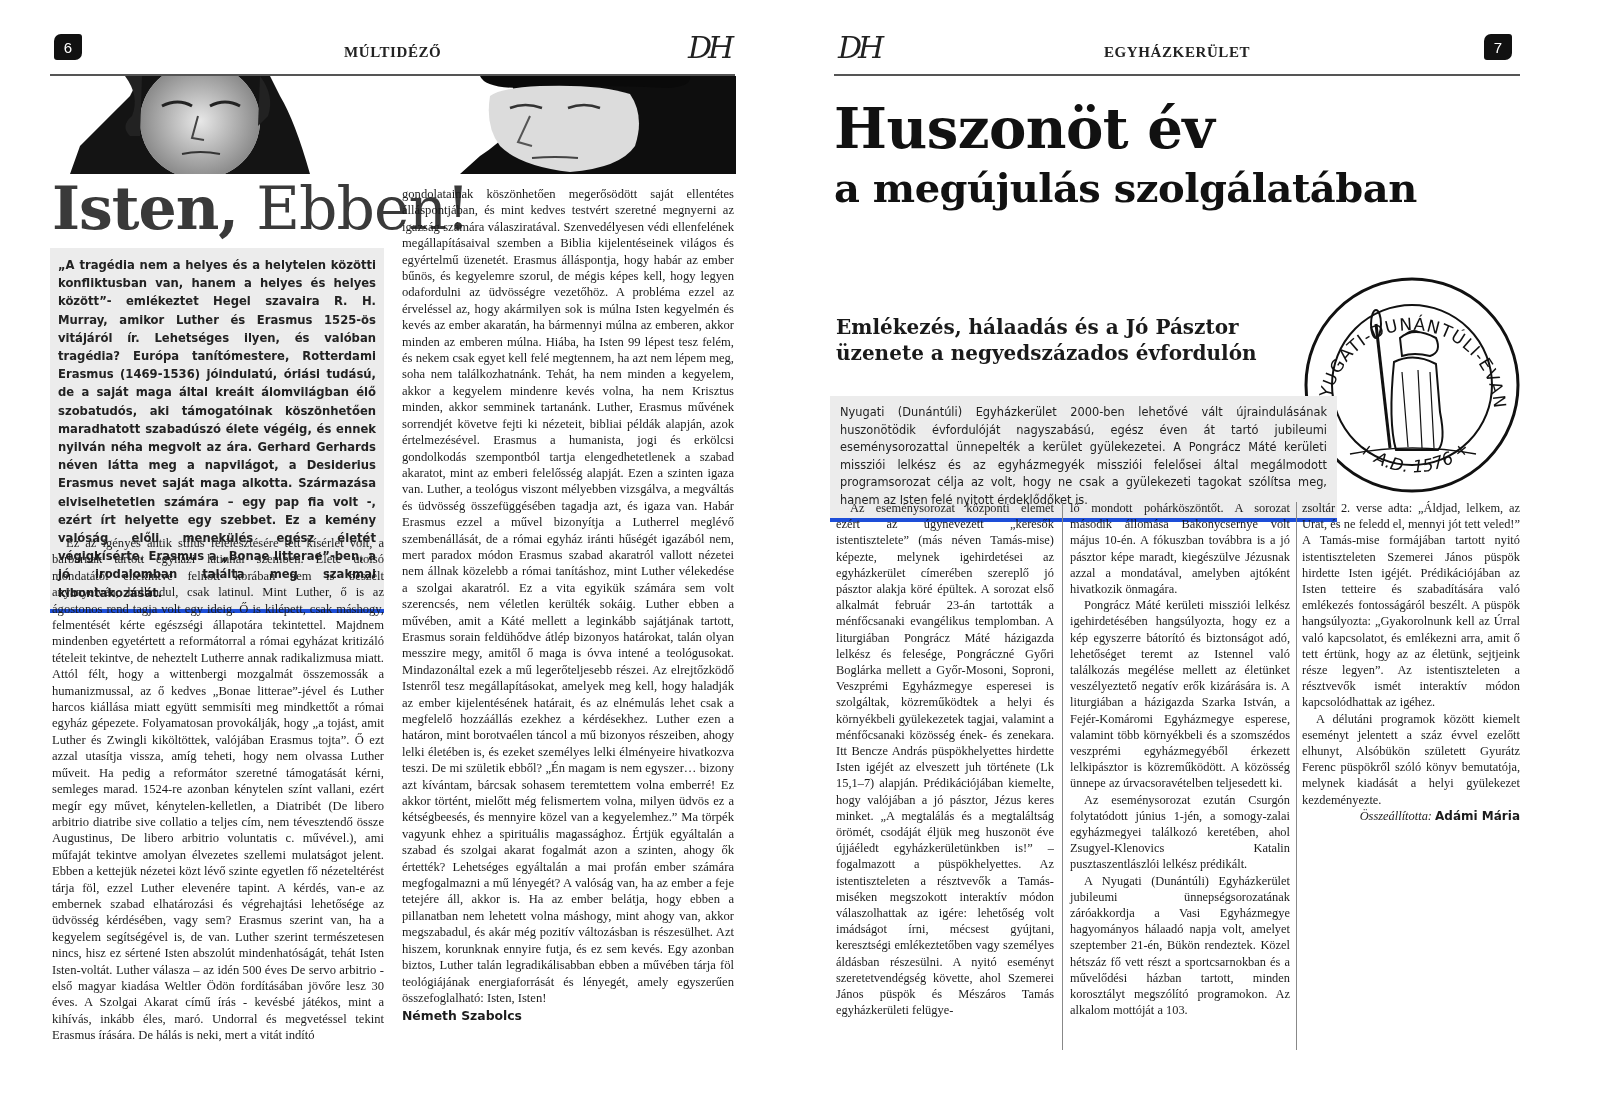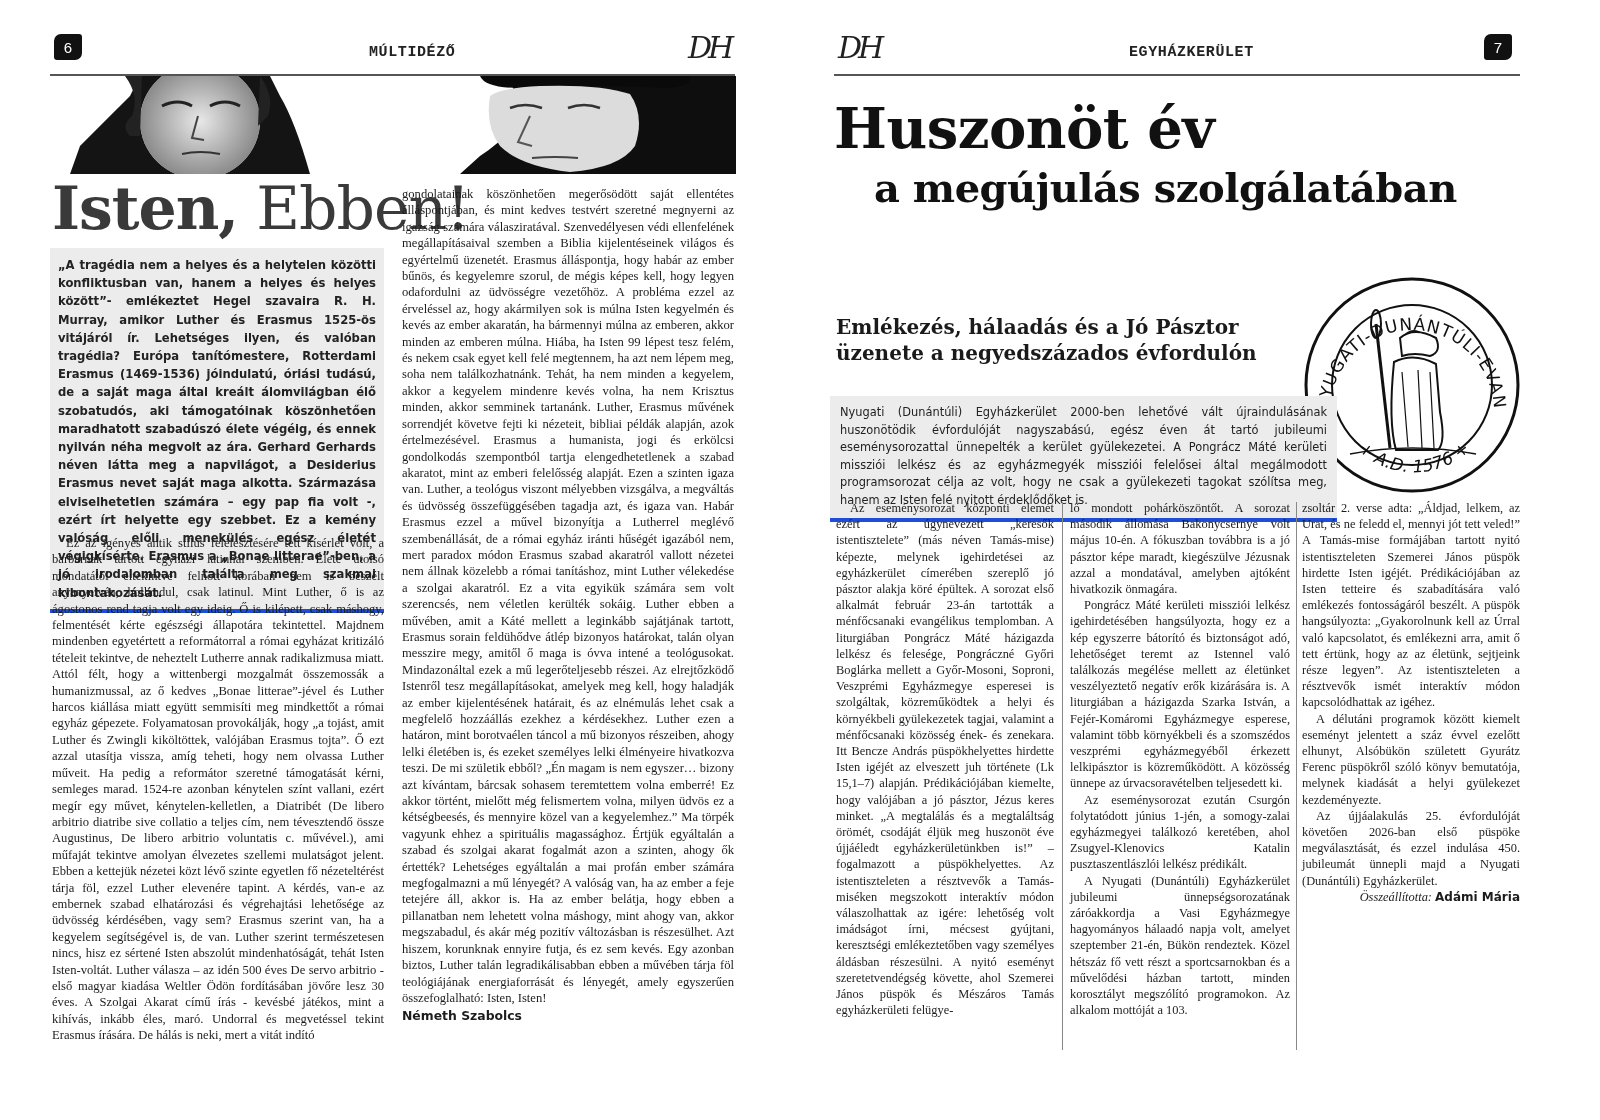--- a/index.html
+++ b/index.html
@@ -12,22 +12,22 @@
 
   .page-num {
     position: absolute; top: 34px; width: 28px; height: 26px;
     background: #111; color: #fff;
     font-family: "Liberation Sans", sans-serif; font-size: 15px;
     display: flex; align-items: center; justify-content: center;
     border-radius: 7px 3px 7px 3px;
   }
   .section-title {
     position: absolute; top: 44px;
-    font-family: Liberation Mono, monospace; font-weight: bold;
-    font-size: 15px; letter-spacing: 0.6px; color: #222; margin-left: 25px;
+    font-family: Liberation Serif, serif; font-weight: bold;
+    font-size: 15px; letter-spacing: 0.6px; color: #222;
   }
   .logo {
     position: absolute; top: 30px;
     font-family: "DejaVu Serif", serif; font-style: italic;
     font-size: 30px; color: #222; letter-spacing: -4px;
   }
   .rule { position: absolute; top: 74px; height: 2px; background: #555; }
 
   
   .portrait {
@@ -78,21 +78,21 @@
   .compiled { text-align: right; text-indent: 0 !important; }
   .compiled i { font-family: "Liberation Serif", serif; font-style: italic; }
   .compiled b { font-family: "DejaVu Sans", sans-serif; font-weight: bold; font-size: 12px; }
 
   .headline-right {
     position: absolute; left: 834px; top: 100px;
     font-family: "DejaVu Serif", serif; font-weight: bold; color: #111;
     line-height: 1;
   }
   .hl1 { font-size: 56px; letter-spacing: -0.5px; }
-  .hl2 { font-size: 40px; margin-top: 12px; letter-spacing: -0.5px; margin-left: 40px; }
+  .hl2 { font-size: 40px; margin-top: 12px; letter-spacing: -0.5px; }
   .subhead {
     position: absolute; left: 836px; top: 234px; width: 460px;
     font-family: "DejaVu Serif", serif; font-size: 27px; line-height: 34px;
     color: #222; font-weight: normal; letter-spacing: -0.3px;
   }
   .subhead2 {
     position: absolute; left: 836px; top: 314px; width: 470px;
     font-family: "DejaVu Serif", serif; font-weight: bold; font-size: 20px;
     line-height: 26px; color: #1a1a1a;
   }
@@ -205,19 +205,18 @@
   <div class="col col-r2">
     <p class="noindent">lő mondott pohárköszöntőt. A sorozat második állomása Bakonycsernye volt május 10-én. A fókuszban továbbra is a jó pásztor képe maradt, kiegészülve Jézusnak azzal a mondatával, amelyben ajtóként hivatkozik önmagára.</p>
     <p>Pongrácz Máté kerületi missziói lelkész igehirdetésében hangsúlyozta, hogy ez a kép egyszerre bátorító és biztonságot adó, lehetőséget teremt az Istennel való találkozás megélése mellett az életünket veszélyeztető negatív erők kizárására is. A liturgiában a házigazda Szarka István, a Fejér-Komáromi Egyházmegye esperese, valamint több környékbeli és a szomszédos veszprémi egyházmegyéből érkezett lelkipásztor is közreműködött. A közösség ünnepe az úrvacsoravételben teljesedett ki.</p>
     <p>Az eseménysorozat ezután Csurgón folytatódott június 1-jén, a somogy-zalai egyházmegyei találkozó keretében, ahol Zsugyel-Klenovics Katalin pusztaszentlászlói lelkész prédikált.</p>
     <p>A Nyugati (Dunántúli) Egyházkerület jubileumi ünnepségsorozatának záróakkordja a Vasi Egyházmegye hagyományos hálaadó napja volt, amelyet szeptember 21-én, Bükön rendeztek. Közel hétszáz fő vett részt a sportcsarnokban és a művelődési házban tartott, minden korosztályt megszólító programokon. Az alkalom mottóját a 103.</p>
   </div>
   <div class="col-divider" style="left:1296px;"></div>
   <div class="col col-r3">
     <p class="noindent">zsoltár 2. verse adta: „Áldjad, lelkem, az Urat, és ne feledd el, mennyi jót tett veled!” A Tamás-mise formájában tartott nyitó istentiszteleten Szemerei János püspök hirdette Isten igéjét. Prédikációjában az Isten tetteire és szabadítására való emlékezés fontosságáról beszélt. A püspök hangsúlyozta: „Gyakorolnunk kell az Úrral való kapcsolatot, és emlékezni arra, amit ő tett értünk, hogy az az életünk, sejtjeink része legyen”. Az istentiszteleten a résztvevők ismét interaktív módon kapcsolódhattak az igéhez.</p>
     <p>A délutáni programok között kiemelt eseményt jelentett a száz évvel ezelőtt elhunyt, Alsóbükön született Gyurátz Ferenc püspökről szóló könyv bemutatója, melynek kiadását a helyi gyülekezet kezdeményezte.</p>
-    <p>Az újjáalakulás 25. évfordulóját követően 2026-ban első püspöke megválasztását, és ezzel indulása 450. jubileumát ünnepli majd a Nyugati (Dunántúli) Egyházkerület.</p>
     <p class="compiled">
       <i>Összeállította:</i>
       <b>Adámi Mária</b>
     </p>
   </div>
 </div>
 
 </body></html>

